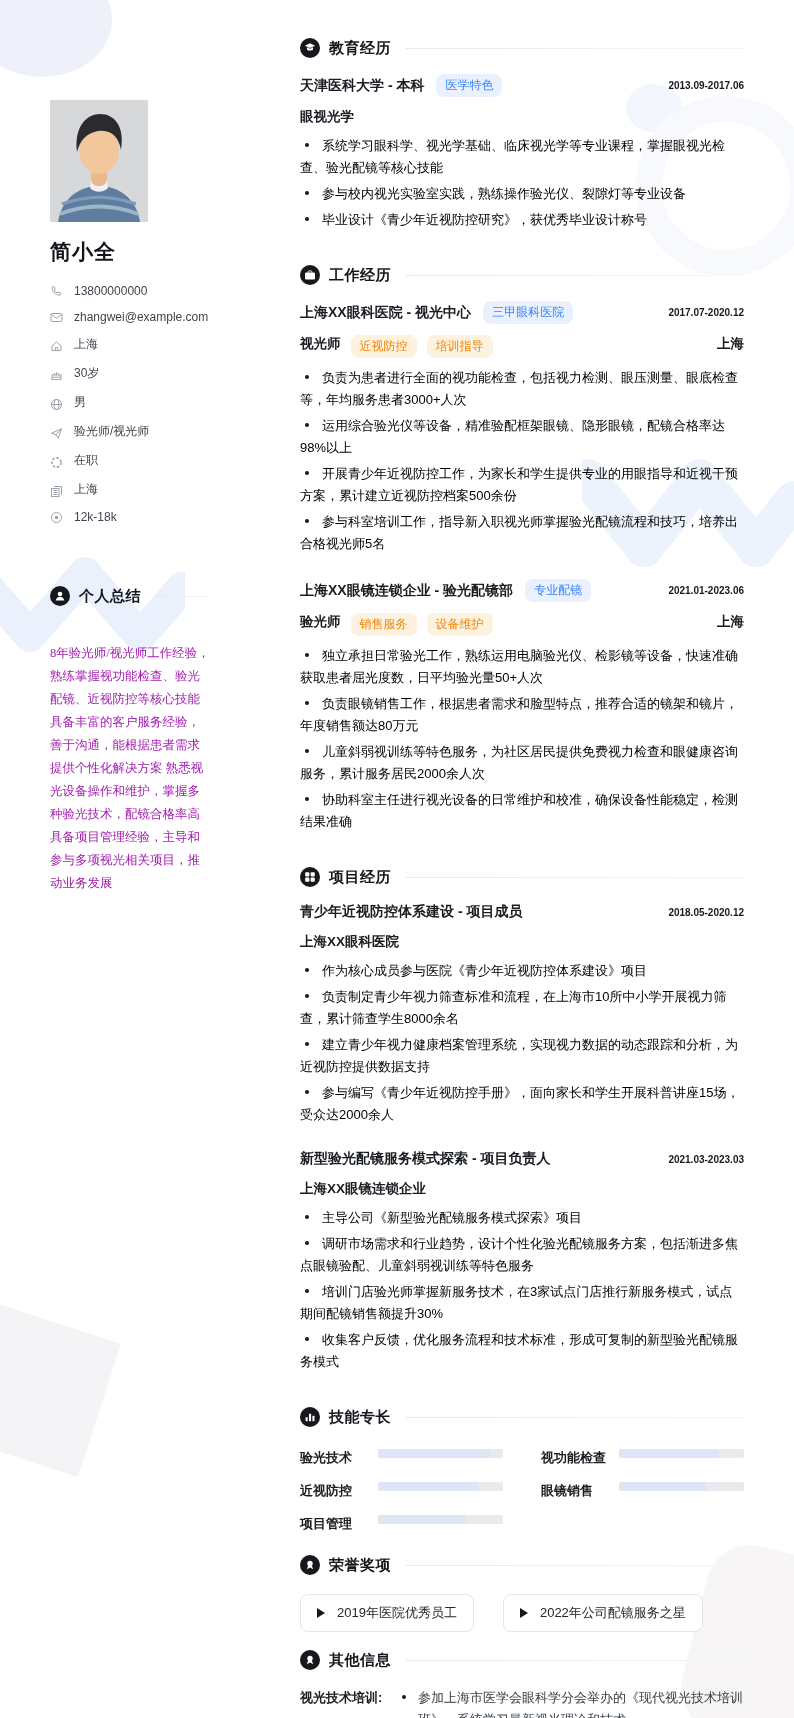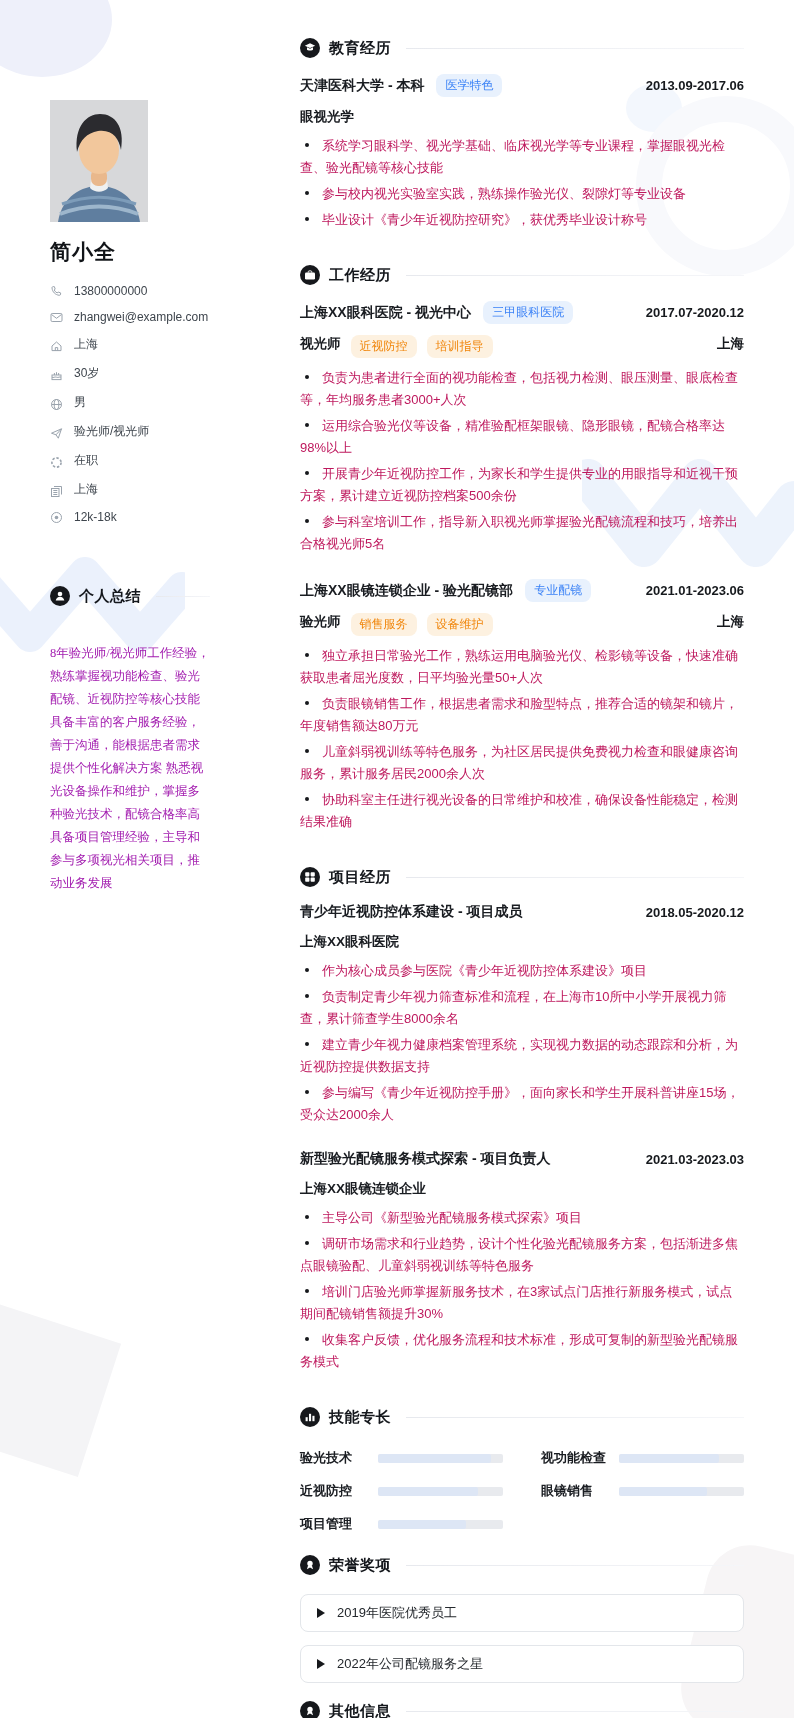--- a/index.html
+++ b/index.html
@@ -41,40 +41,40 @@
   .section.honors { margin-top:22px; }
   .section.other { margin-top:18px; }
 
   .entry { margin-top:16px; }
   .entry + .entry { margin-top:24px; }
   .entry-row1 { display:flex; align-items:center; }
   .entry-title { font-size:14px; font-weight:700; color:#1a1d22; }
   .tag { font-size:12px; padding:3px 9px; border-radius:8px; margin-left:12px; white-space:nowrap; }
   .tag.blue { background:#e8f1fd; color:#3b82f6; }
   .tag.orange { background:#fdf1e0; color:#f0850a; margin-left:10px; }
-  .entry-date { margin-left:auto; font-size:13px; font-weight:700; color:#16191d; white-space:nowrap; }
+  .entry-date { margin-left:auto; font-size:10px; font-weight:700; color:#16191d; white-space:nowrap; }
   .entry-row2 { display:flex; margin-top:11px; }
   .entry-role { font-size:13.5px; font-weight:700; color:#1a1d22; }
   .entry-loc { margin-left:auto; font-size:13.5px; font-weight:700; color:#16191d; }
   .entry-org { font-size:13.5px; font-weight:700; color:#1a1d22; margin-top:12px; }
 
   .bullets { margin-top:9px; }
-  .bullet { font-size:13px; line-height:22px; color:#be185d; margin-bottom:4px; }
+  .bullet { font-size:13px; line-height:22px; color:#000000; margin-bottom:4px; }
   .dot { display:inline-block; width:4px; height:4px; border-radius:50%; background:#16181c;
          vertical-align:middle; margin:0 13px 3px 5px; }
 
   
   .skills-grid { display:grid; grid-template-columns:1fr 1fr; column-gap:38px; row-gap:15px; margin-top:22px; }
-  .skill-row { display:flex; align-items:center; height:18px; }
+  .skill-row { display:flex; align-items:flex-start; height:18px; }
   .skill-name { font-size:13px; font-weight:700; color:#1a1d22; width:72px; flex-shrink:0; }
   .skill-bar { flex:1; height:9px; background:#e8eaee; border-radius:2px; overflow:hidden; margin-left:6px; }
   .skill-fill { height:100%; background:#dde6f5; border-radius:2px; }
 
   
-  .honor-row { display:flex; gap:13px; margin-top:19px;flex-direction:column; }
+  .honor-row { display:flex; gap:29px; margin-top:19px; }
   .honor-badge { display:flex; align-items:center; gap:12px; border:1px solid #e3e6ea; border-radius:8px;
                  padding:9px 16px; font-size:13px; color:#24282d; background:#fff; cursor:pointer; }
   .tri { width:0; height:0; border-left:8px solid #16181c; border-top:5px solid transparent;
          border-bottom:5px solid transparent; }
 
   
   .other-row { display:flex; margin-top:17px; }
   .other-label { font-size:13px; font-weight:700; color:#1a1d22; width:102px; flex-shrink:0; line-height:22px; }
   .other-bullets { flex:1; }
   .oi-bullet { font-size:13px; line-height:22px; color:#373c43; margin-bottom:4px;

